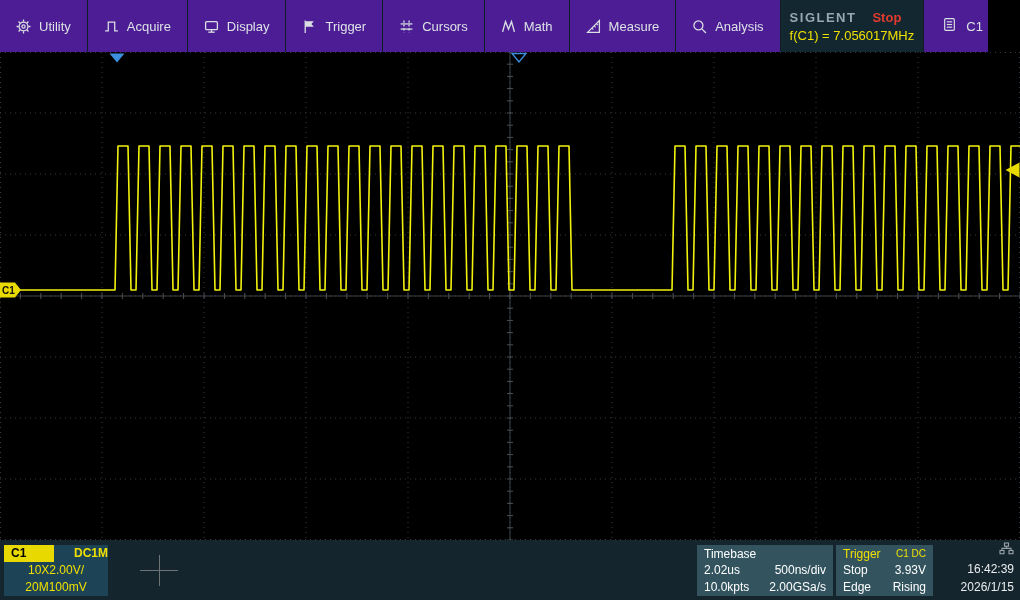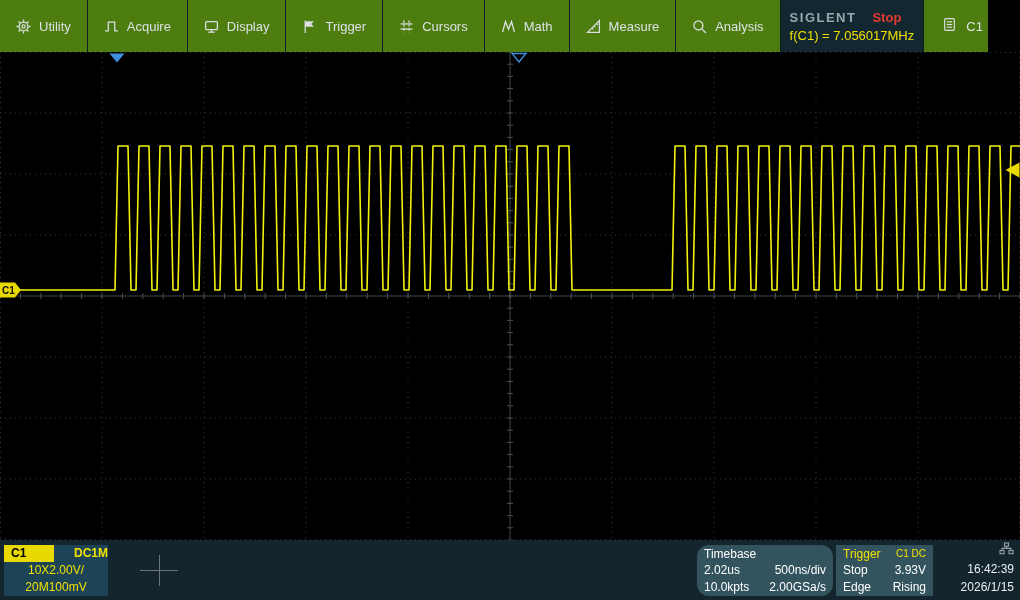--- a/index.html
+++ b/index.html
@@ -2,21 +2,21 @@
 <html><head>
 <meta charset="utf-8">
 <style>
   * { margin:0; padding:0; box-sizing:border-box; }
   html,body { background:#000; }
   body { font-family:"Liberation Sans","DejaVu Sans",sans-serif; }
   .screen { position:relative; width:1020px; height:600px; background:#000; overflow:hidden; }
 
   
   .topbar { position:absolute; top:0; left:0; width:988px; height:52px;
-            background:#4d7c0f; display:flex; align-items:stretch; }
+            background:#4c1d95; display:flex; align-items:stretch; }
   .menu-item { display:flex; align-items:center; gap:8px; padding:0 16px;
                border-right:1px solid #101d25; color:#dce2e5; font-size:13px; cursor:default; }
   .menu-item .icon { display:flex; align-items:center; }
   .brand-panel { width:150px; background:#132730; display:flex; flex-direction:column;
                  justify-content:center; padding:3px 9px; gap:3px; border-right:1px solid #101d25; }
   .brand-row { display:flex; align-items:center; gap:16px; }
   .brand { color:#97a8b1; font-weight:bold; letter-spacing:1.5px; font-size:13px; }
   .run-state { color:#e23a2d; font-weight:bold; font-size:13px; }
   .meas { color:#f0e000; font-size:13px; white-space:nowrap; }
   .chan-sel { display:flex; align-items:center; gap:9px; padding:0 18px; color:#dce2e5; font-size:13px; }
@@ -34,21 +34,21 @@
   .ch-tab { width:50px; background:#e8d900; color:#000; font-weight:bold; padding-left:7px; }
   .ch-coupling { flex:1; text-align:right; font-weight:bold; }
   .ch-row { display:flex; justify-content:center; height:17px; line-height:17px; padding:0 6px; }
 
   .add-channel { position:absolute; left:126px; top:8px; width:66px; height:45px; }
   .plus-h { position:absolute; left:14px; top:22px; width:38px; height:1px; background:#6d7377; }
   .plus-v { position:absolute; left:33px; top:7px; width:1px; height:31px; background:#6d7377; }
 
   .panel { position:absolute; top:5px; height:51px; background:#33545f; color:#fff;
            font-size:12px; padding:1px 7px; }
-  .tb-panel { left:697px; width:136px;border-radius:12px; }
+  .tb-panel { left:697px; width:136px; }
   .trig-panel { left:836px; width:97px; }
   .p-row { display:flex; justify-content:space-between; height:16.3px; line-height:16.3px; }
   .p-title { color:#fff; }
   .trig-head span { color:#f0e000; }
   .trig-src { font-size:10px; }
 
   .clock { position:absolute; right:6px; top:2px; width:86px; text-align:right;
            color:#e9edef; font-size:12px; line-height:18px; }
   .clock .net-icon { display:inline-block; height:13px; }
 </style>

